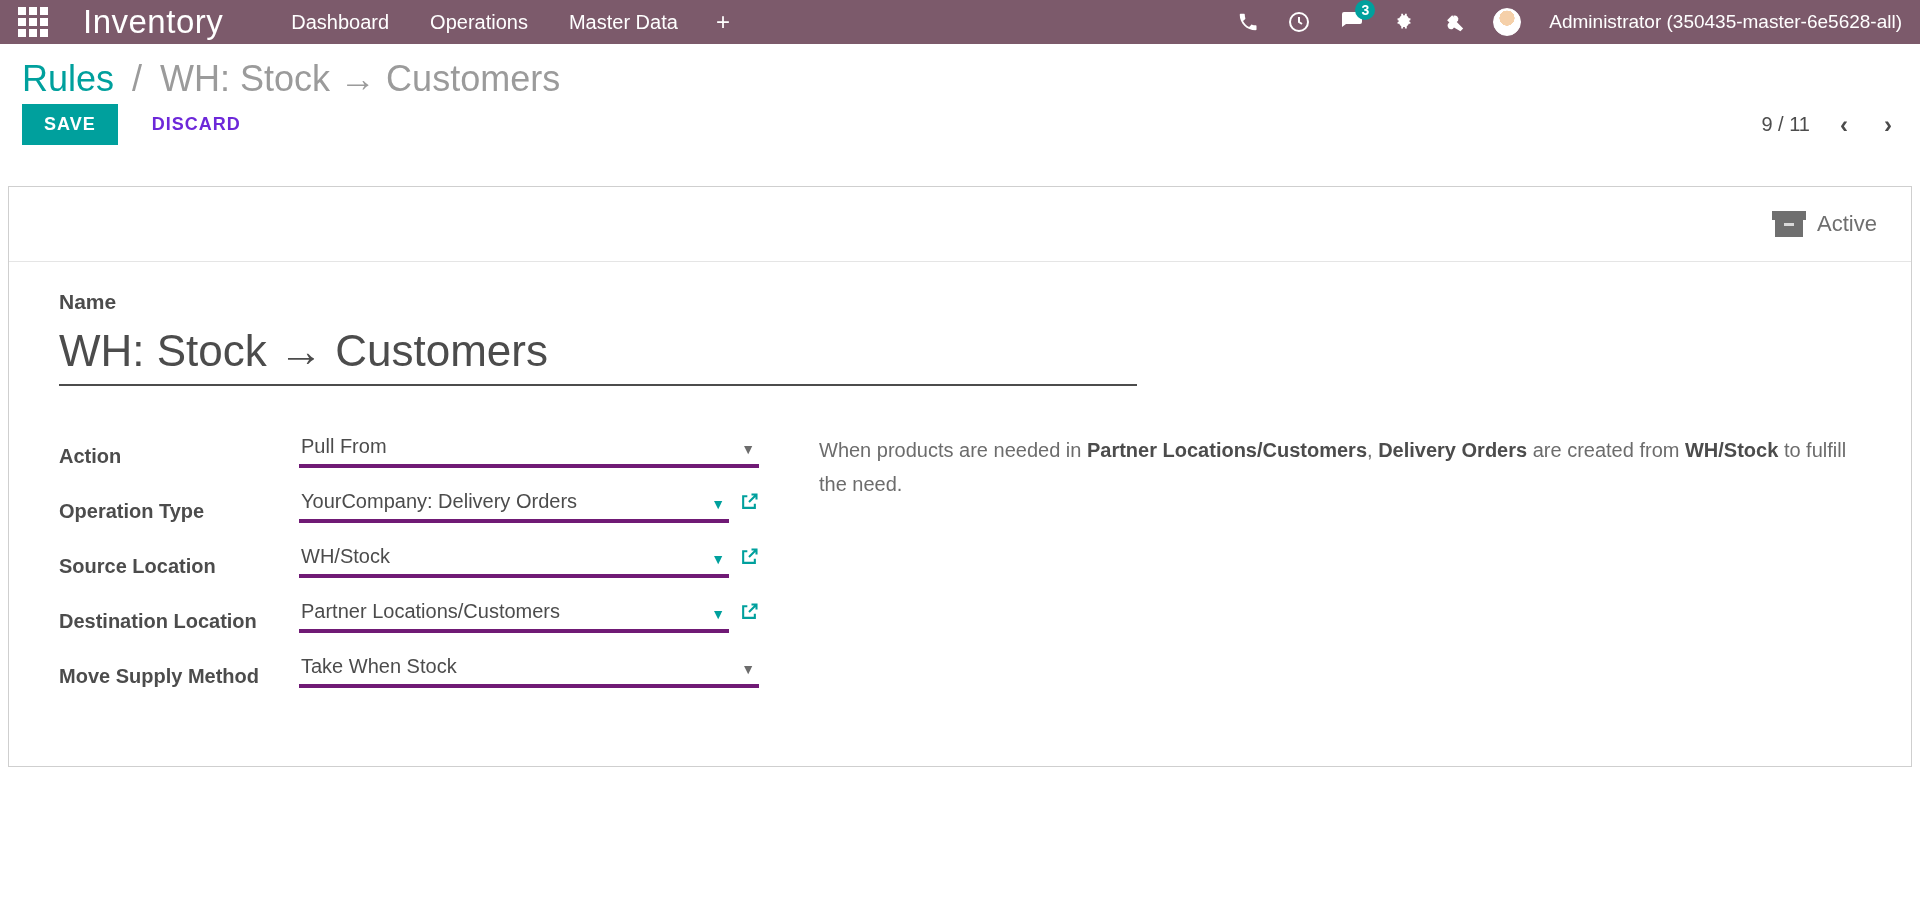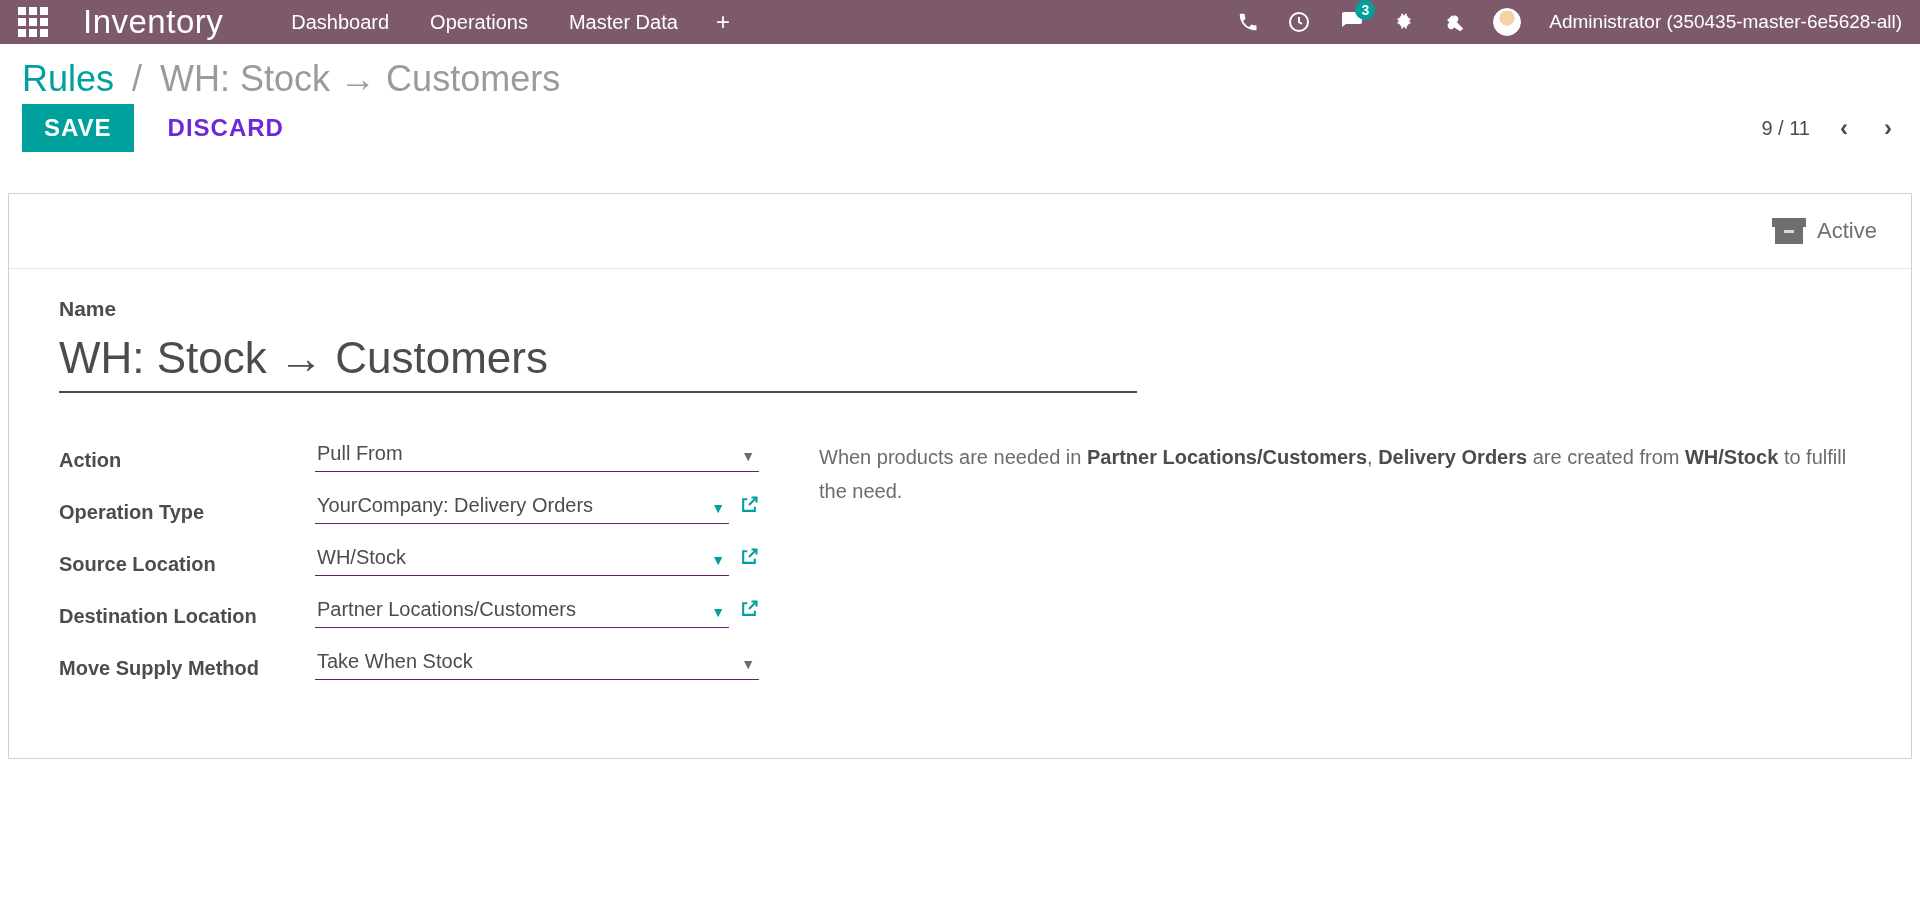--- a/index.html
+++ b/index.html
@@ -59,21 +59,21 @@
   
   .control-panel {
     padding: 14px 22px 18px 22px;
     border-bottom: 1px solid #fff;
   }
   .breadcrumb { font-size: 36px; color: #9b9b9b; margin-bottom: 4px; }
   .breadcrumb a { color: #00a09d; text-decoration: none; cursor: pointer; }
   .breadcrumb-sep { color: #9b9b9b; margin: 0 8px; }
   .action-row { display: flex; align-items: center; }
   .btn {
-    font-size: 24px; padding: 10px 22px; cursor: pointer;
+    font-size: 18px; padding: 10px 22px; cursor: pointer;
     background: none; border: none; letter-spacing: 1px;
   }
   .btn-primary { background: #00a09d; color: #fff; font-weight: 700; }
   .btn-secondary { color: #6d28d9; font-weight: 600; margin-left: 12px; }
   .pager { margin-left: auto; display: flex; align-items: center; gap: 24px; font-size: 20px; color: #4c4c4c; }
   .pager-btn { cursor: pointer; font-size: 24px; color: #4c4c4c; padding: 0 6px; font-weight:700;}
 
   
   .scroll-wrap { height: calc(899px - 60px - 115px); overflow-y: scroll; }
   .sheet {
@@ -117,25 +117,24 @@
   .right-col { flex: 1; font-size: 20px; color: #6c6c6c; line-height: 1.7; padding-top:2px;}
   .right-col b { color:#4c4c4c; }
 
   .field-row {
     display: flex; align-items: flex-end; margin-bottom: 18px;
   }
   .field-label { width: 240px; font-size: 20px; font-weight: 600; color: #4c4c4c; }
   .field-control { flex: 1; display: flex; align-items: center; gap: 10px; }
   .sel {
     flex:1;
-    border: none; border-bottom: 1px solid #701a75;
+    border: none; border-bottom: 4px solid #701a75;
     font-size: 20px; color: #4c4c4c;
     padding: 4px 26px 6px 2px; position: relative;
     cursor: pointer;
-    margin-left: 16px;
   }
   .caret { position:absolute; right:4px; top:10px; font-size:14px; }
   .caret.teal { color:#00a09d; }
   .caret.grey { color:#6c6c6c; }
   .external-link { color:#00a09d; font-size:20px; cursor:pointer; }
 
   
   ::-webkit-scrollbar { width: 22px; }
   ::-webkit-scrollbar-track { background: #f1f1f1; }
   ::-webkit-scrollbar-thumb { background: #c1c1c1; }

